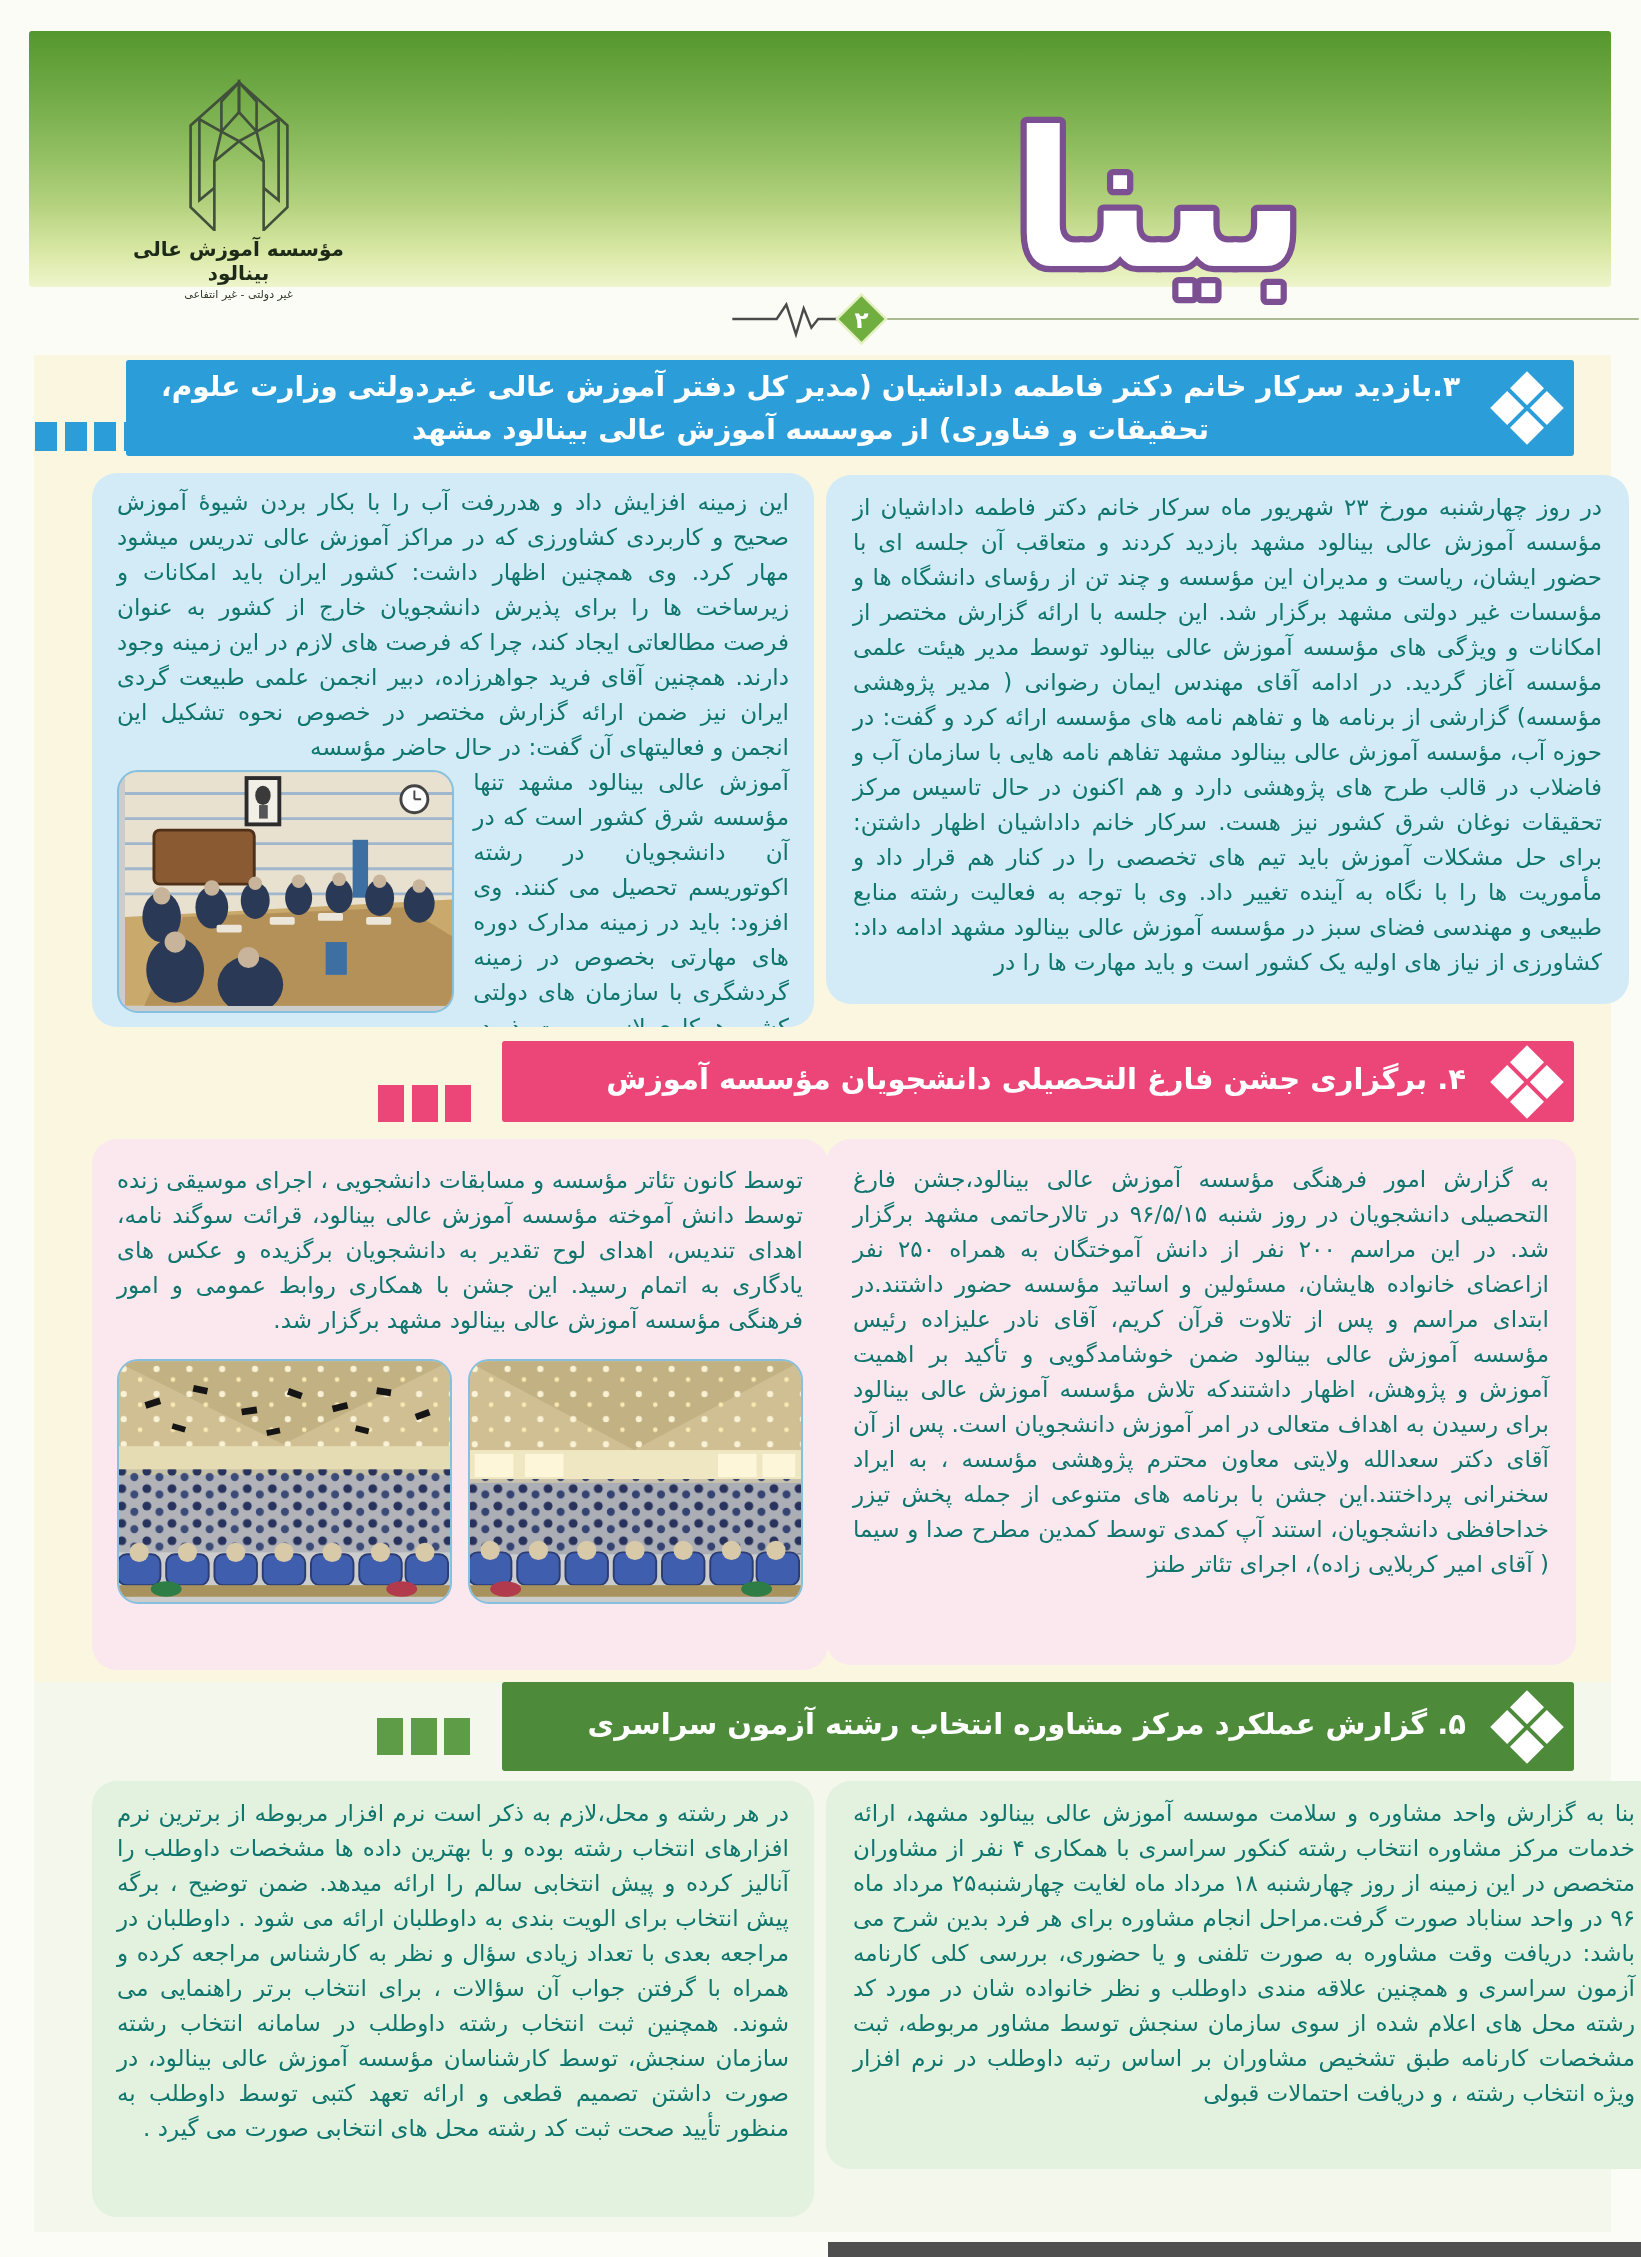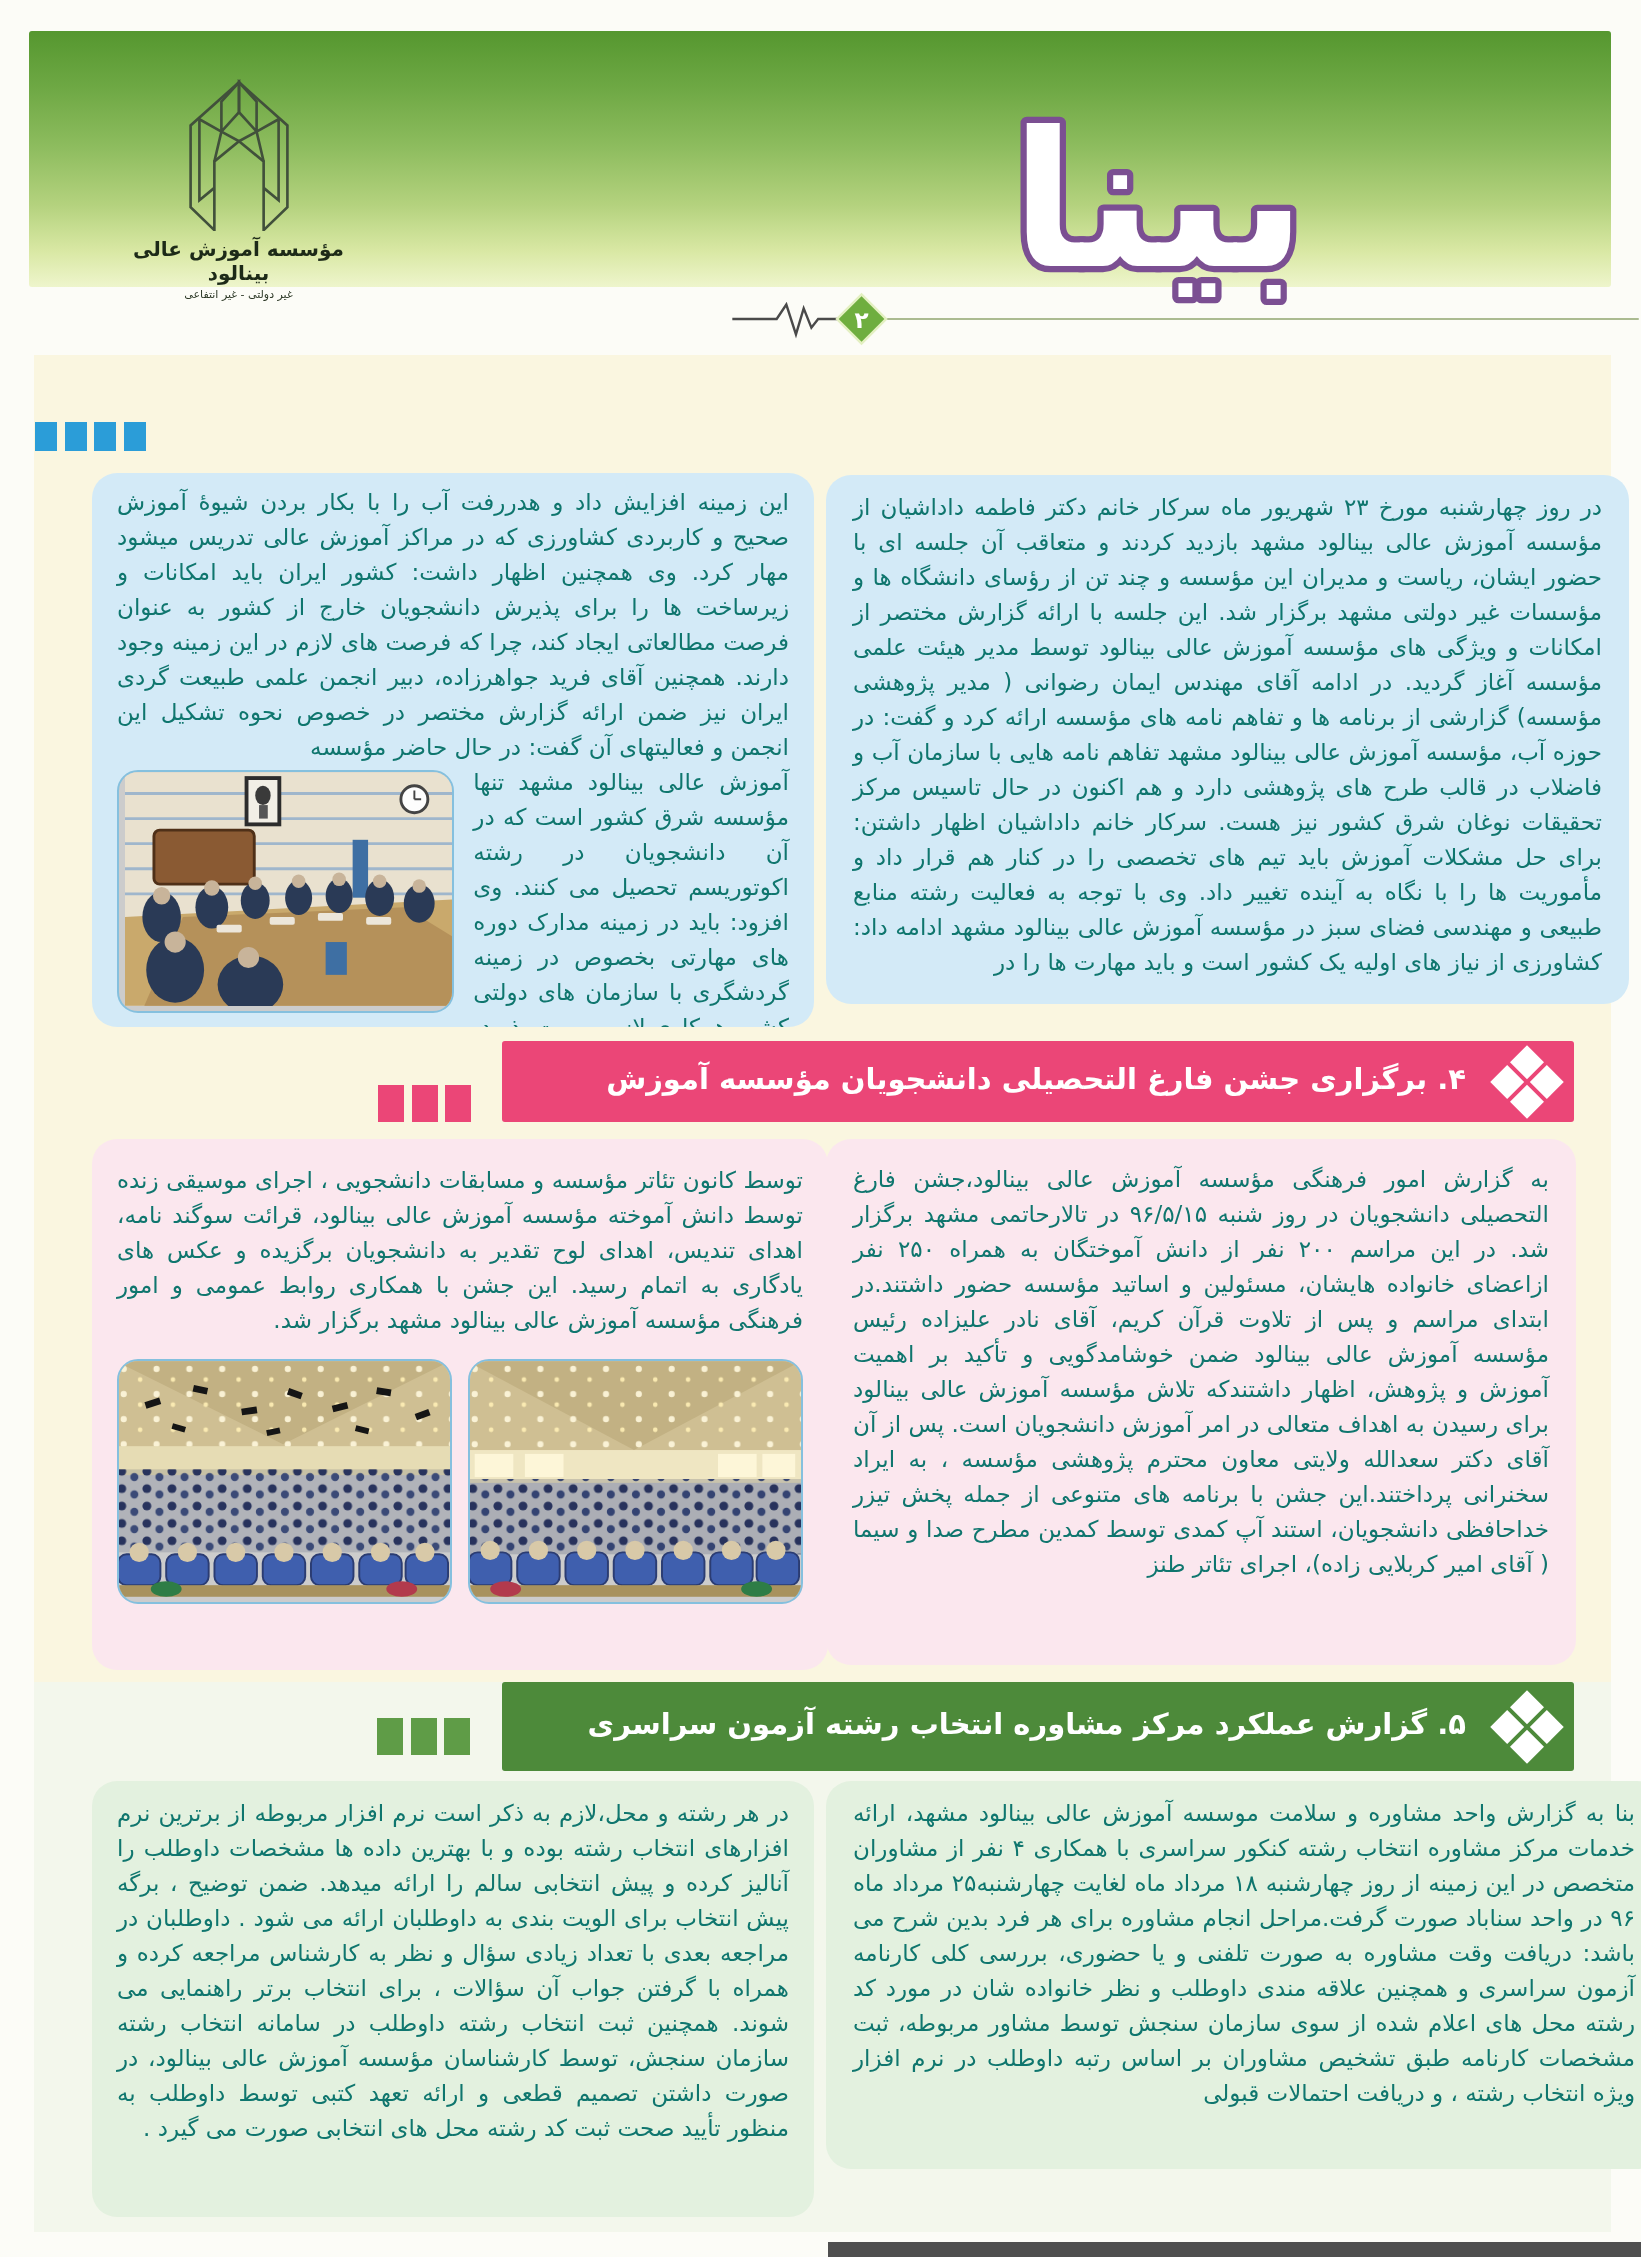--- a/index.html
+++ b/index.html
@@ -93,20 +93,29 @@
     <svg id="pulse-svg" width="956" height="54" viewBox="0 0 990 56">
       <polyline points="38,28 84,28 94,13 104,44 112,17 120,37 127,28 150,28" fill="none" stroke="#4a4a4a" stroke-width="2.5"></polyline>
       <line x1="196" y1="28" x2="978" y2="28" stroke="#7e9757" stroke-width="1.6" opacity="0.85"></line>
       <g transform="translate(172,28)">
         <rect x="-18" y="-18" width="36" height="36" transform="rotate(45)" fill="#6fae3f" stroke="#e4f0c2" stroke-width="2.5"></rect>
         <text y="9" text-anchor="middle" font-family="DejaVu Sans, sans-serif" font-size="24" font-weight="bold" fill="#ffffff">۲</text>
       </g>
     </svg>
   </div>
 
+  <div class="bar" id="bar-3">
+    <span>۳.بازدید سرکار خانم دکتر فاطمه داداشیان (مدیر کل دفتر آموزش عالی غیردولتی وزارت علوم، تحقیقات و فناوری) از موسسه آموزش عالی بینالود مشهد</span>
+    <span class="bar-icon">
+        <span></span>
+        <span></span>
+        <span></span>
+        <span></span>
+      </span>
+  </div>
   <div class="sq-row" id="sq-3">
       <span></span>
       <span></span>
       <span></span>
       <span></span>
     </div>
 
   <div class="colbox blue" id="s3-right">
     <span>در روز چهارشنبه مورخ ۲۳ شهریور ماه سرکار خانم دکتر فاطمه داداشیان از مؤسسه آموزش عالی بینالود مشهد بازدید کردند و متعاقب آن جلسه ای با حضور ایشان، ریاست و مدیران این مؤسسه و چند تن از رؤسای دانشگاه ها و مؤسسات غیر دولتی مشهد برگزار شد. این جلسه با ارائه گزارش مختصر از امکانات و ویژگی های مؤسسه آموزش عالی بینالود توسط مدیر هیئت علمی مؤسسه آغاز گردید. در ادامه آقای مهندس ایمان رضوانی ( مدیر پژوهشی مؤسسه) گزارشی از برنامه ها و تفاهم نامه های مؤسسه ارائه کرد و گفت: در حوزه آب، مؤسسه آموزش عالی بینالود مشهد تفاهم نامه هایی با سازمان آب و فاضلاب در قالب طرح های پژوهشی دارد و هم اکنون در حال تاسیس مرکز تحقیقات نوغان شرق کشور نیز هست. سرکار خانم داداشیان اظهار داشتن: برای حل مشکلات آموزش باید تیم های تخصصی را در کنار هم قرار داد و مأموریت ها را با نگاه به آینده تغییر داد. وی با توجه به فعالیت رشته منابع طبیعی و مهندسی فضای سبز در مؤسسه آموزش عالی بینالود مشهد ادامه داد: کشاورزی از نیاز های اولیه یک کشور است و باید مهارت ها را در</span>
   </div>

